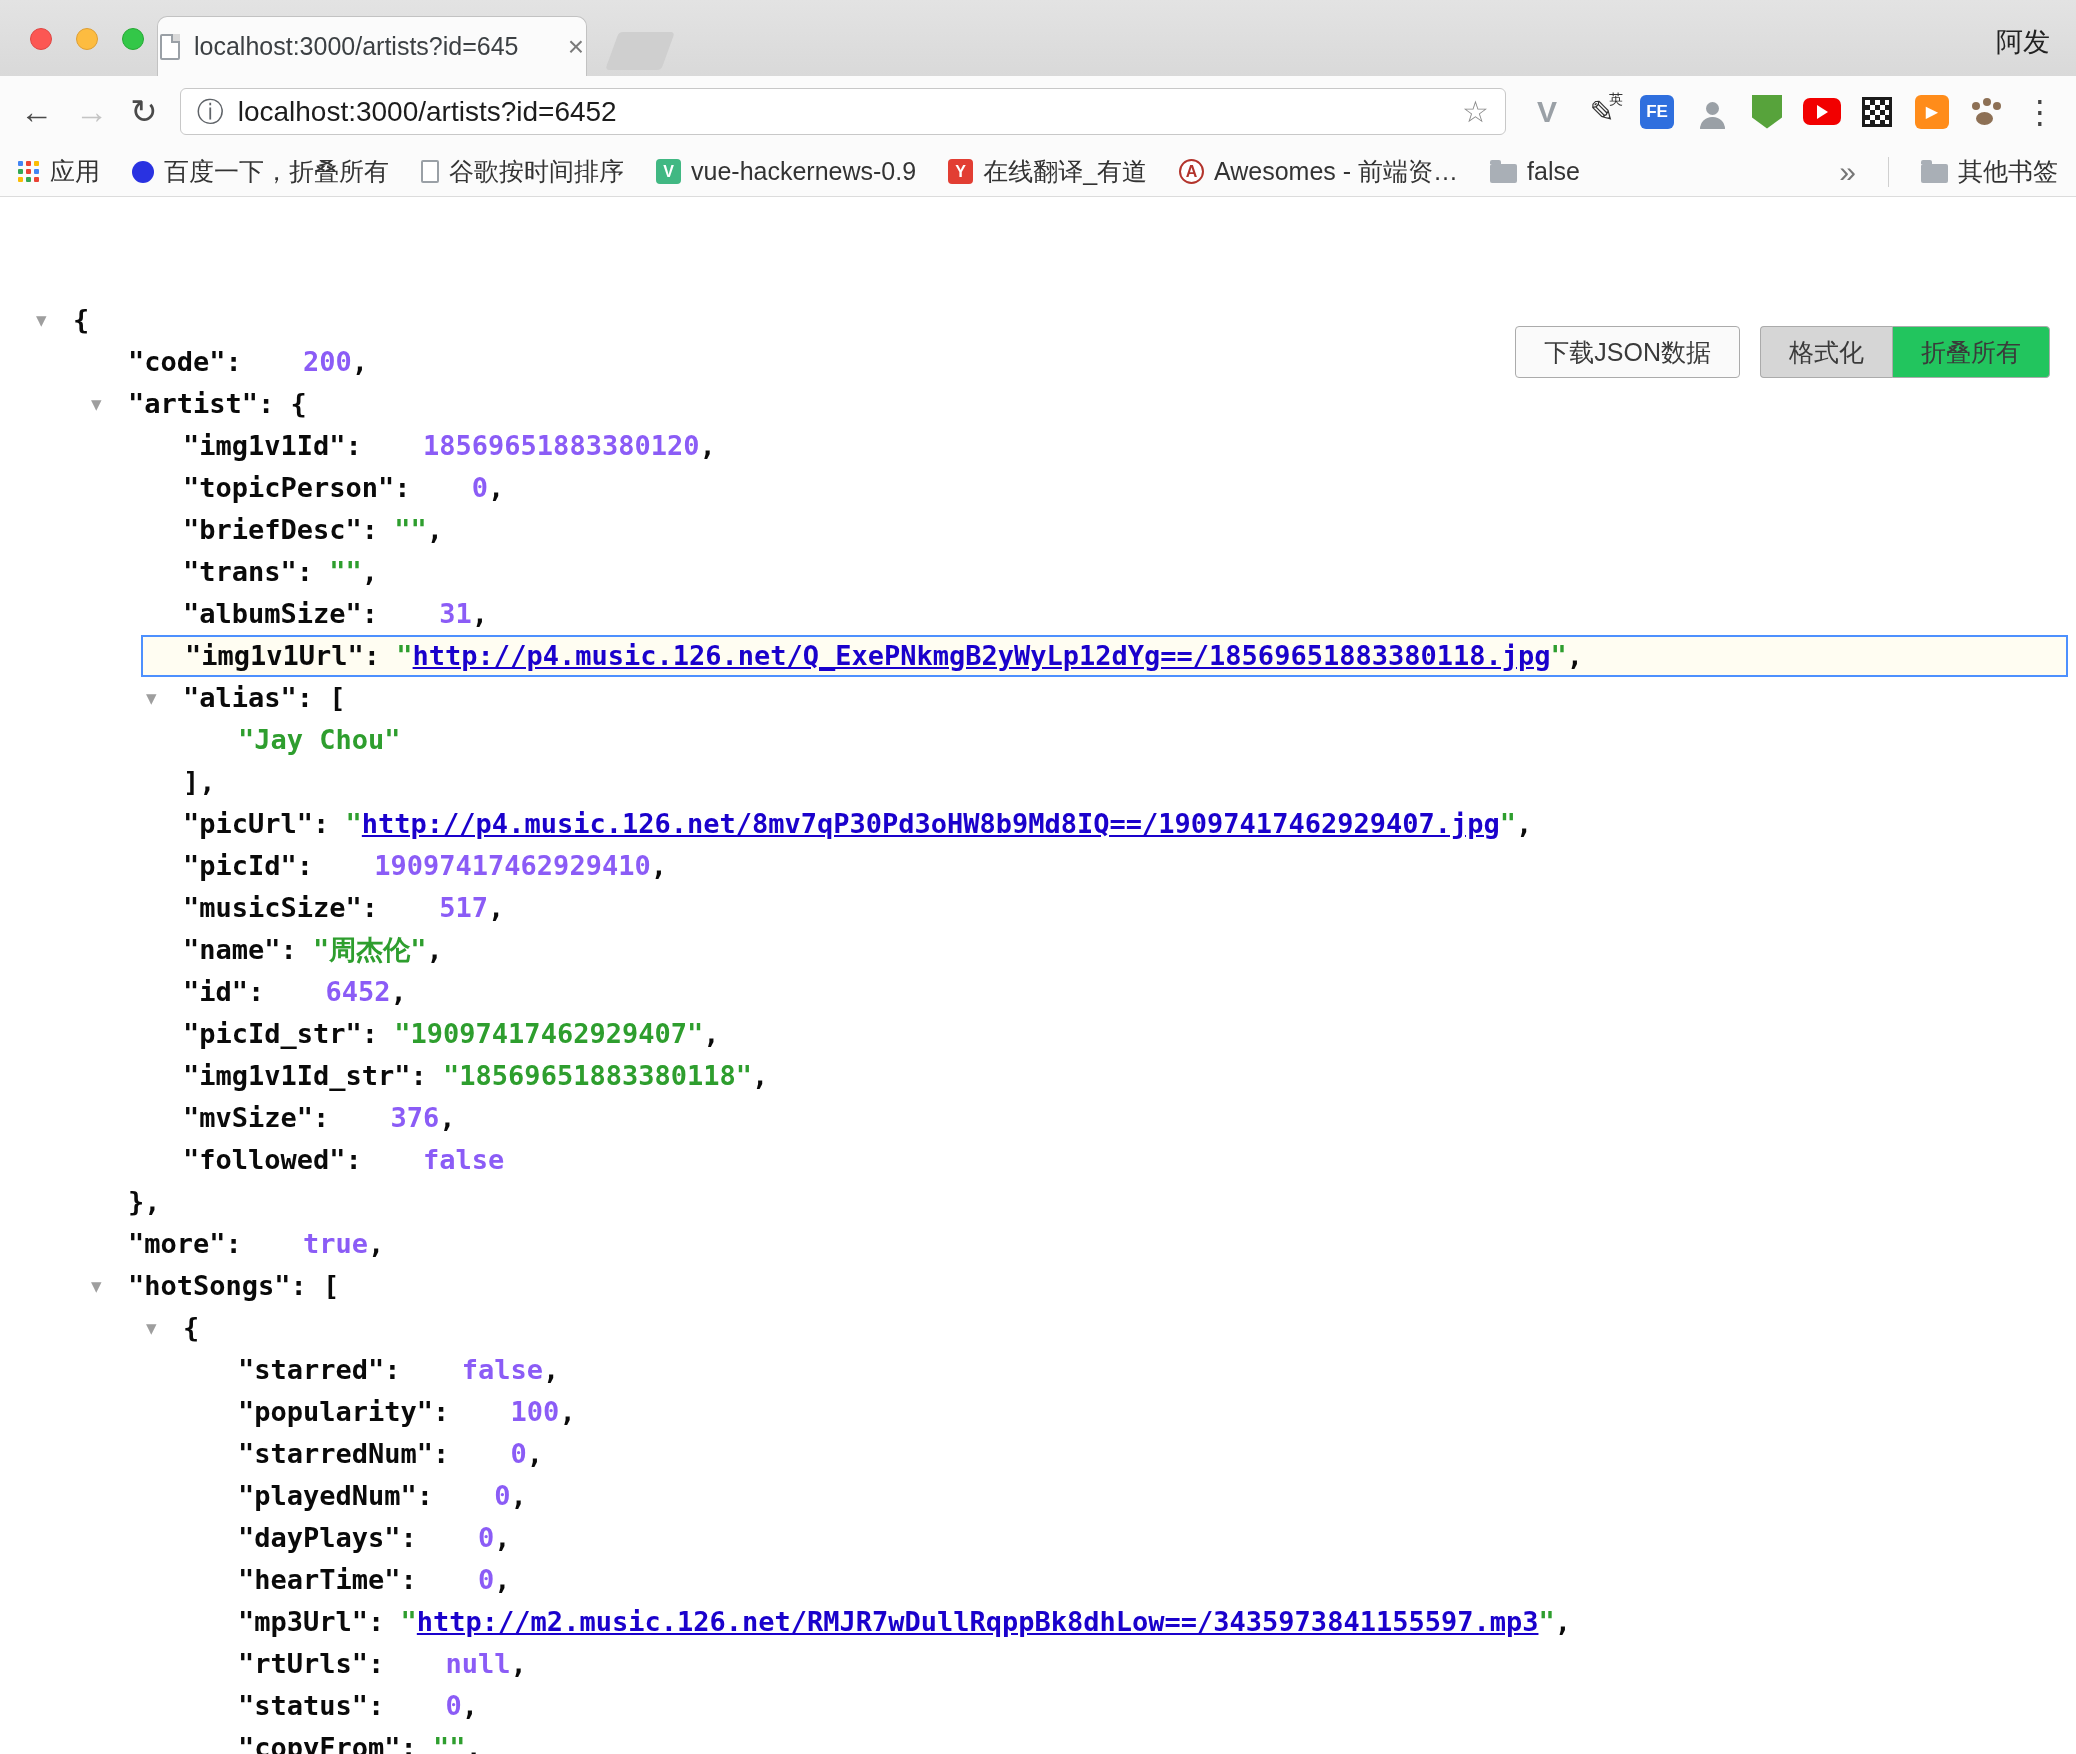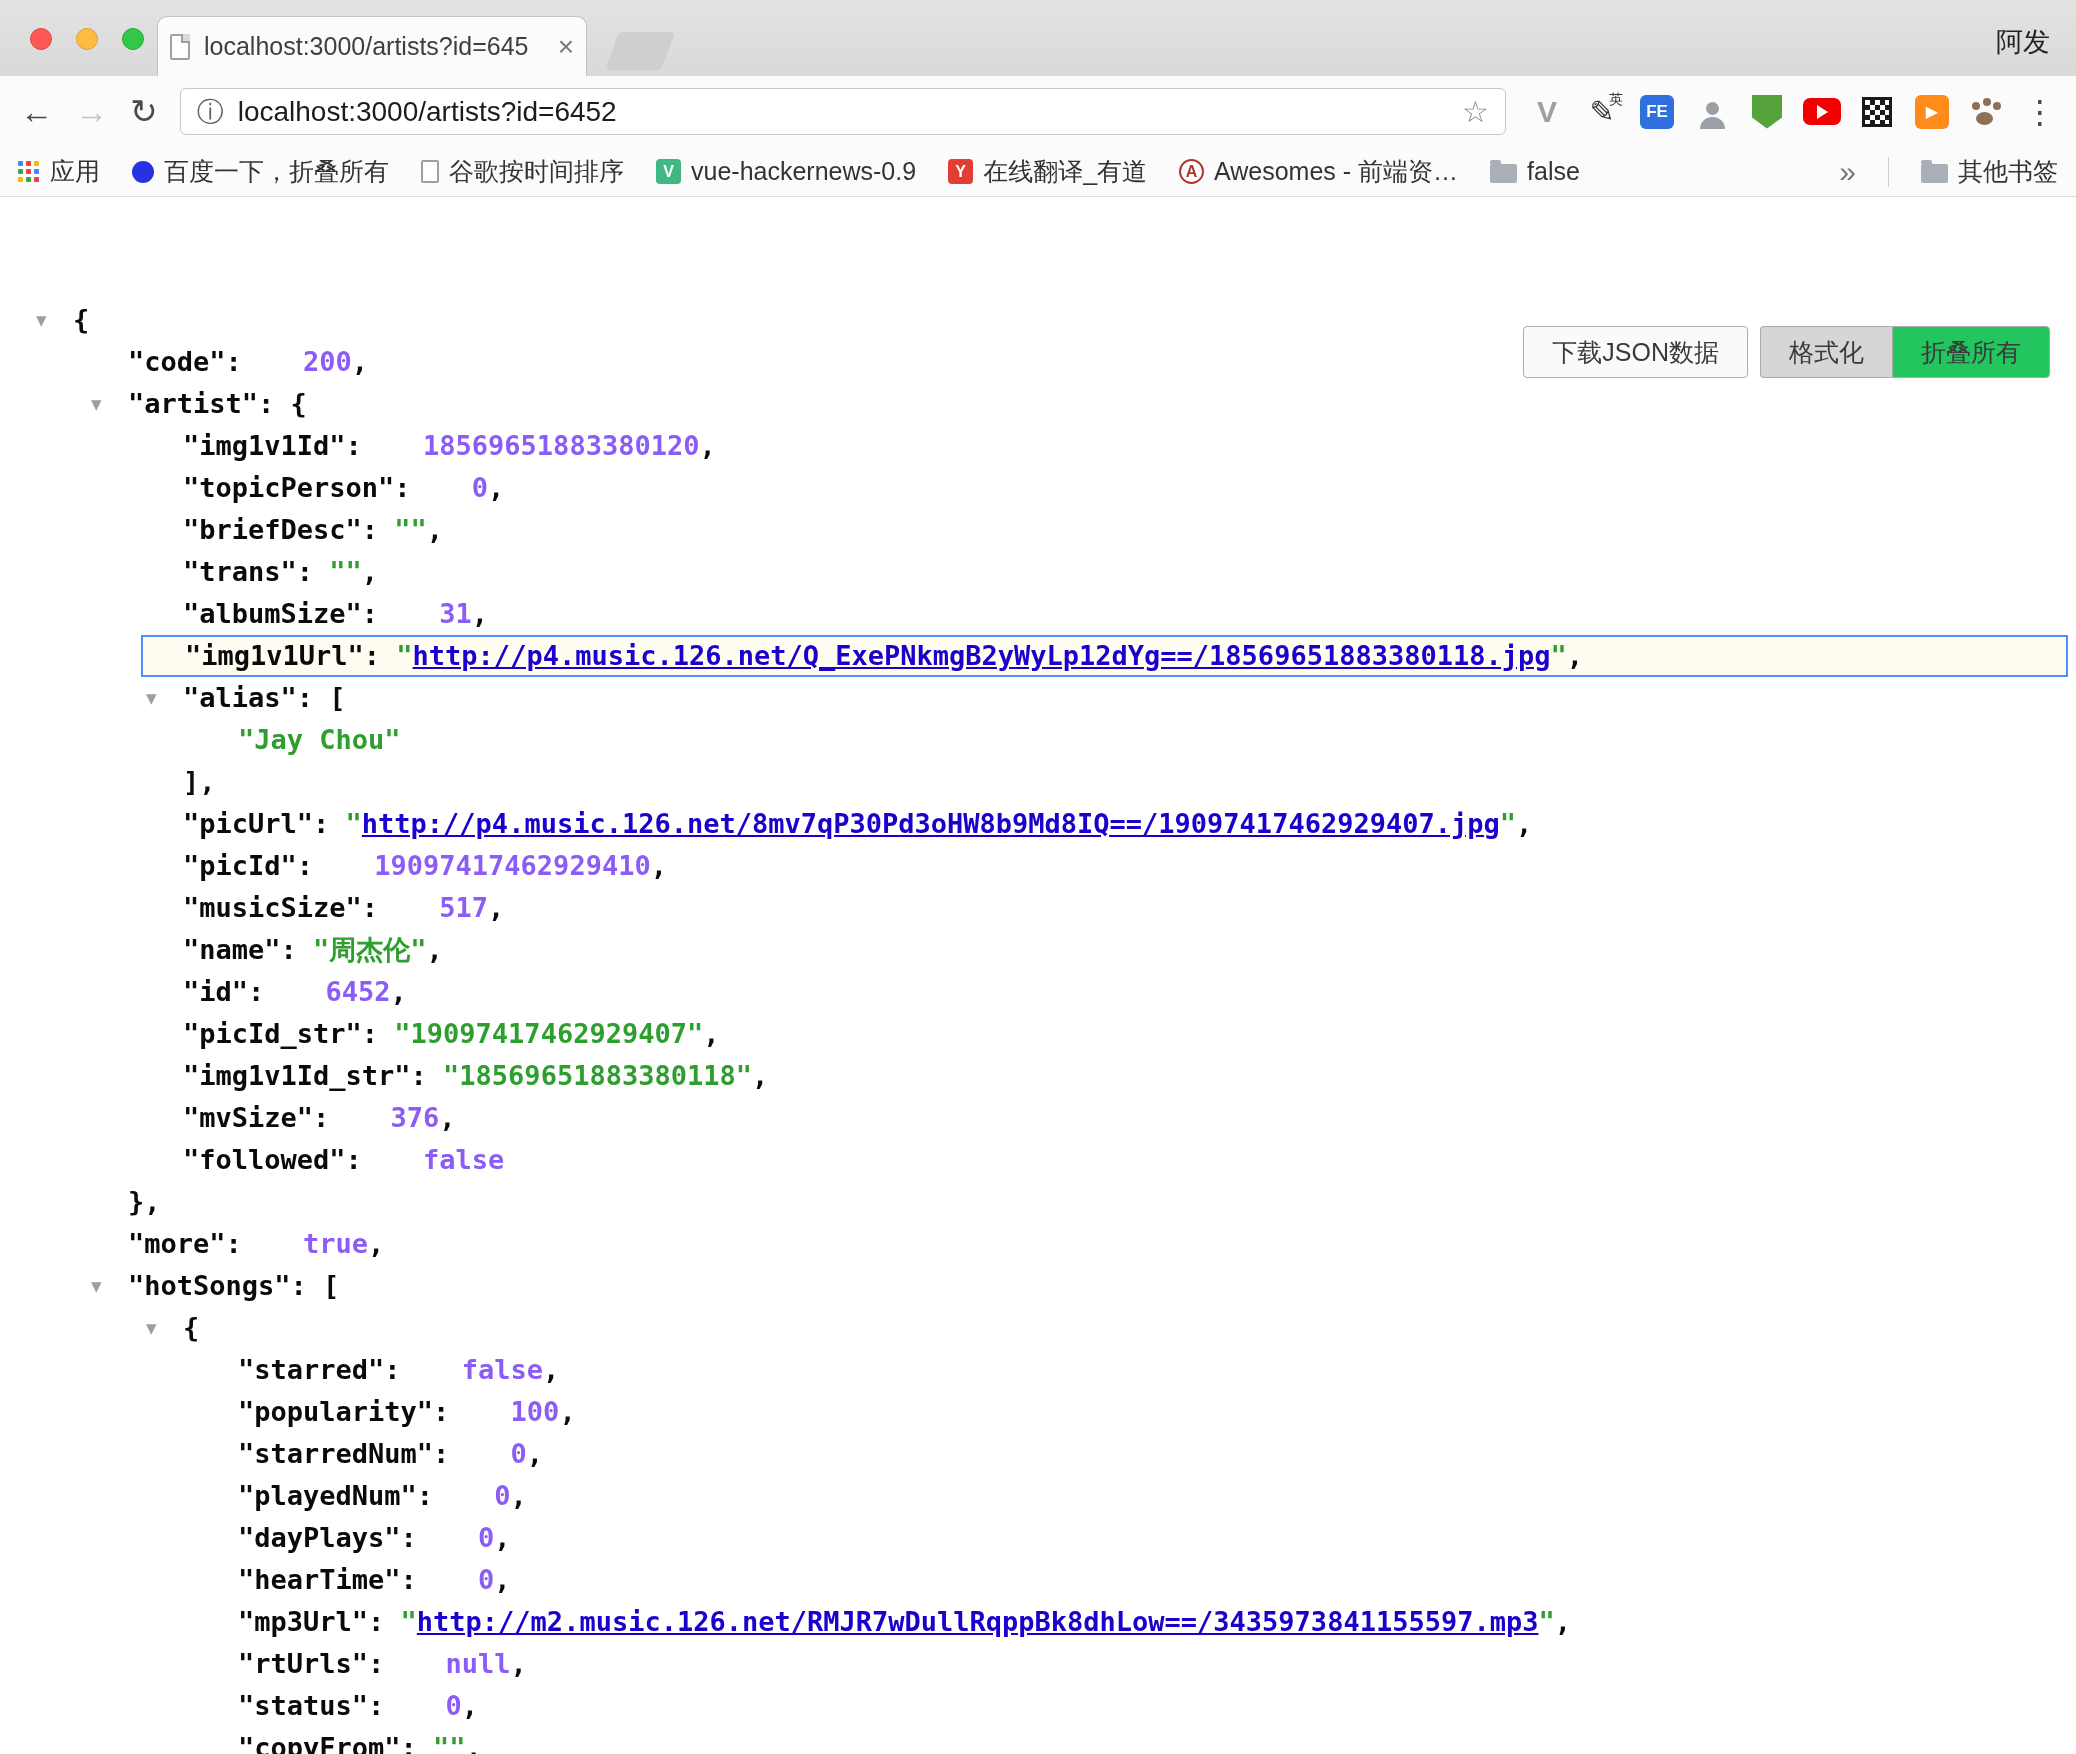--- a/index.html
+++ b/index.html
@@ -8,21 +8,21 @@
 
   
   .tabbar { position:relative; height:76px; background:linear-gradient(#E3E3E3,#D9D9D9); }
   .traffic-lights { position:absolute; left:30px; top:28px; display:flex; gap:24px; }
   .tl { width:22px; height:22px; border-radius:50%; display:inline-block; }
   .tl.red    { background:#FC5753; border:1px solid #DF4744; }
   .tl.yellow { background:#FDBC40; border:1px solid #DE9F34; }
   .tl.green  { background:#33C748; border:1px solid #27AA35; }
   .tab { position:absolute; left:157px; top:16px; width:430px; height:60px; background:#FBFBFB;
          border:1px solid #C2C2C2; border-bottom:none; border-radius:10px 10px 0 0;
-         display:flex; align-items:center; gap:14px; padding:0 12px; }
+         display:flex; align-items:center; gap:14px; padding:0 2px; }
   .doc-icon { width:20px; height:26px; background:#fff; border:2px solid #9AA0A6; border-radius:2px;
               position:relative; flex:0 0 auto; }
   .doc-icon::after { content:""; position:absolute; right:-2px; top:-2px; width:7px; height:7px;
                      background:#D9D9D9; border-left:2px solid #9AA0A6; border-bottom:2px solid #9AA0A6; }
   .tab-title { flex:1; font-size:25px; color:#3C4043; white-space:nowrap; overflow:hidden; text-overflow:ellipsis; }
   .tab-close { font-size:28px; color:#7A7A7A; line-height:1; }
   .newtab-ghost { position:absolute; left:612px; top:32px; width:56px; height:38px; background:#CFCFCF;
                   transform:skewX(-20deg); border-radius:4px; }
   .profile-name { position:absolute; right:26px; top:24px; font-size:27px; color:#222; }
 
@@ -76,21 +76,21 @@
   .folder::before { content:""; position:absolute; left:0; top:-4px; width:11px; height:4px; background:#A9AFB6;
                     border-radius:2px 2px 0 0; }
   .bm-overflow { margin-left:auto; font-size:30px; color:#777; }
   .bm-divider { width:1px; height:30px; background:#D0D0D0; }
 
   
   .content { position:relative; height:calc(1754px - 197px); background:#fff; }
   .page-buttons { position:absolute; top:27px; right:26px; display:flex; align-items:center; }
   .btn { height:52px; padding:0 28px; font-size:25px; color:#3a3a3a; background:#FAFAFA;
          border:1px solid #ABABAB; display:flex; align-items:center; }
-  .btn-download { border-radius:4px; margin-right:12px; }
+  .btn-download { border-radius:4px; margin-right:20px; }
   .btn-format { border-radius:4px 0 0 4px; background:#D6D6D6; border-right:none; }
   .btn-collapse { border-radius:0 4px 4px 0; background:#22c55e; }
 
   
   #json-tree { margin-top:102px; }
   .line { position:relative; line-height:42px; font-family:"DejaVu Sans Mono","Liberation Mono",monospace;
           font-size:27px; font-weight:bold; white-space:pre; color:#0A0A0A;
           padding-left:calc(73px + var(--i) * 55px); }
   .line .arrow { position:absolute; left:calc(73px + var(--i) * 55px - 37px); top:0; color:#9E9E9E;
                  font-size:21px; font-family:"DejaVu Sans",sans-serif; font-weight:normal; }

